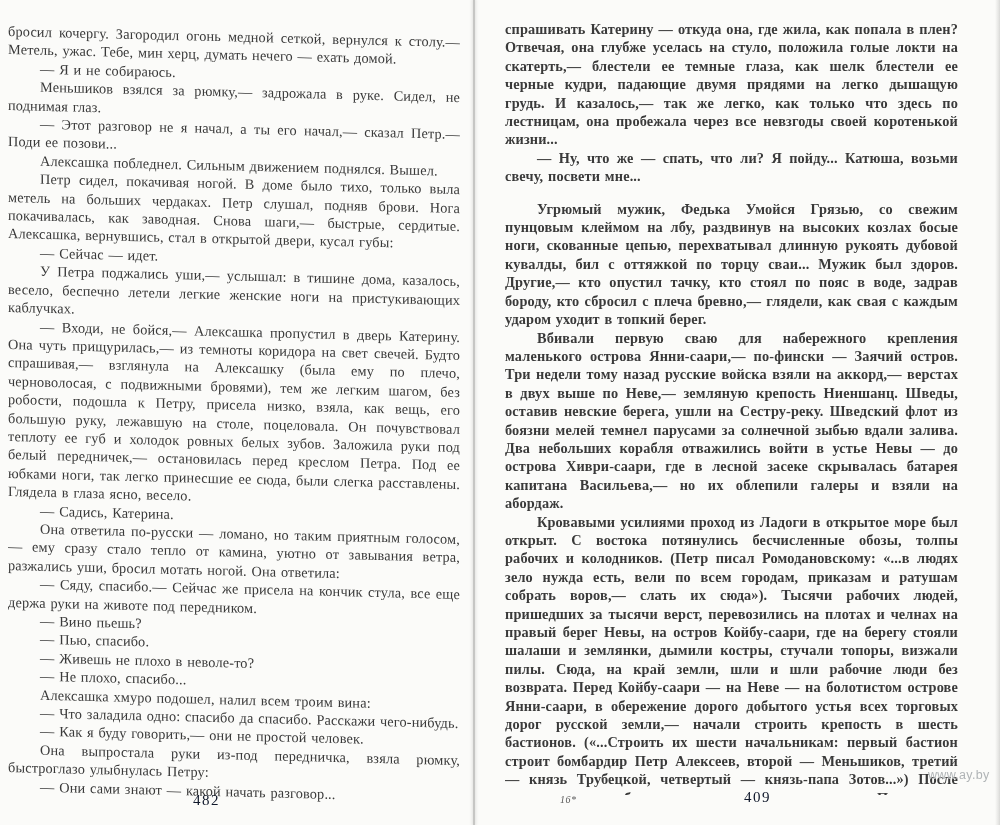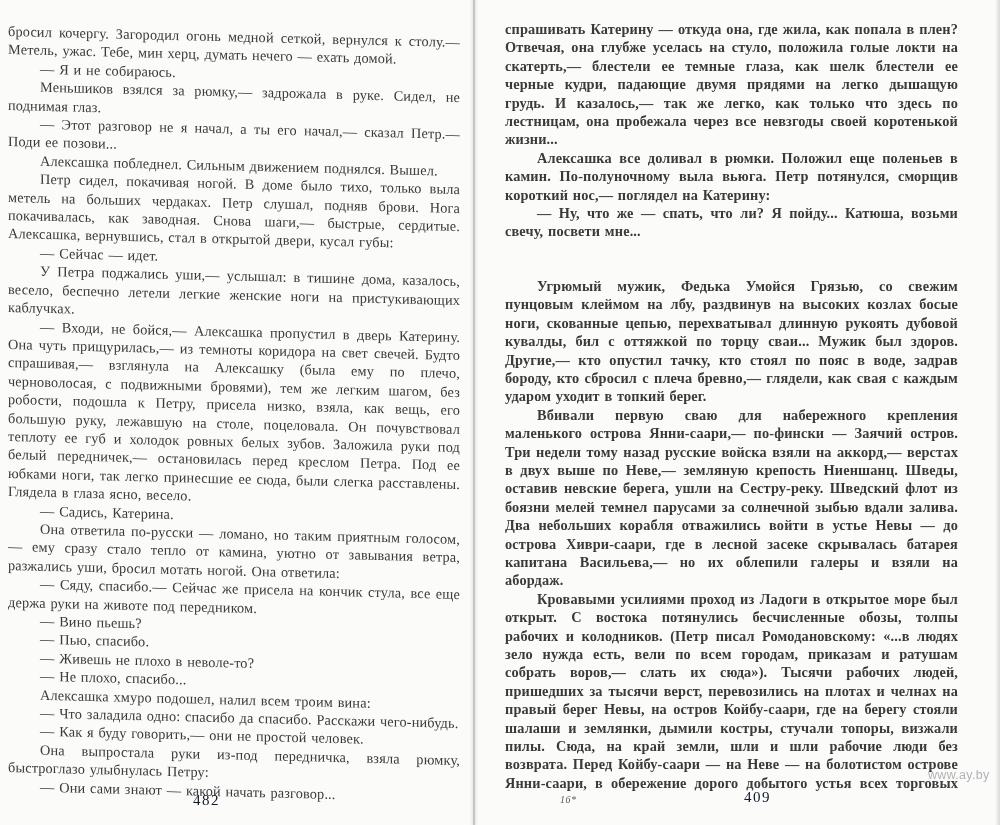--- a/index.html
+++ b/index.html
@@ -34,21 +34,21 @@
   .page-text{
     position:absolute;
     color:var(--ink);
     font-size:14.3px;line-height:18.4px;
     text-align:justify;
     letter-spacing:0.15px;
     word-spacing:1px;
   }
   .page-text p{margin:0;}
   .page-text p.indent{text-indent:32px;}
-  .page-text p.gap{margin-top:36px;}
+  .page-text p.gap{margin-top:14px;}
   .left-text{
     left:8px;top:22px;width:452px;height:775px;
     transform:skewY(1.4deg);
     transform-origin:0 0;
     overflow:hidden;
   }
   .right-text{
     left:505px;top:20px;width:453px;height:775px;
     overflow:hidden;
     font-weight:bold;
@@ -97,21 +97,20 @@
       <p class="indent">Алексашка хмуро подошел, налил всем троим вина:</p>
       <p class="indent">— Что заладила одно: спасибо да спасибо. Расскажи чего-нибудь.</p>
       <p class="indent">— Как я буду говорить,— они не простой человек.</p>
       <p class="indent">Она выпростала руки из-под передничка, взяла рюмку, быстроглазо улыбнулась Петру:</p>
       <p class="indent">— Они сами знают — какой начать разговор...</p>
       <p class="indent">Петр засмеялся. Давно так по-доброму не смеялся. Начал</p>
     </div>
 
   <div class="page-text right-text">
       <p class="">спрашивать Катерину — откуда она, где жила, как попала в плен? Отвечая, она глубже уселась на стуло, положила голые локти на скатерть,— блестели ее темные глаза, как шелк блестели ее черные кудри, падающие двумя прядями на легко дышащую грудь. И казалось,— так же легко, как только что здесь по лестницам, она пробежала через все невзгоды своей коротенькой жизни...</p>
-      <p class="indent">Алексашка все доливал в рюмки. Положил еще поленьев в камин. По-полуночному выла вьюга. Петр потянулся, сморщив короткий нос,— поглядел на Катерину:</p>
       <p class="indent">— Ну, что же — спать, что ли? Я пойду... Катюша, возьми свечу, посвети мне...</p>
       <p class="indent gap">Угрюмый мужик, Федька Умойся Грязью, со свежим пунцовым клеймом на лбу, раздвинув на высоких козлах босые ноги, скованные цепью, перехватывал длинную рукоять дубовой кувалды, бил с оттяжкой по торцу сваи... Мужик был здоров. Другие,— кто опустил тачку, кто стоял по пояс в воде, задрав бороду, кто сбросил с плеча бревно,— глядели, как свая с каждым ударом уходит в топкий берег.</p>
       <p class="indent">Вбивали первую сваю для набережного крепления маленького острова Янни-саари,— по-фински — Заячий остров. Три недели тому назад русские войска взяли на аккорд,— верстах в двух выше по Неве,— земляную крепость Ниеншанц. Шведы, оставив невские берега, ушли на Сестру-реку. Шведский флот из боязни мелей темнел парусами за солнечной зыбью вдали залива. Два небольших корабля отважились войти в устье Невы — до острова Хиври-саари, где в лесной засеке скрывалась батарея капитана Васильева,— но их облепили галеры и взяли на абордаж.</p>
       <p class="indent">Кровавыми усилиями проход из Ладоги в открытое море был открыт. С востока потянулись бесчисленные обозы, толпы рабочих и колодников. (Петр писал Ромодановскому: «...в людях зело нужда есть, вели по всем городам, приказам и ратушам собрать воров,— слать их сюда»). Тысячи рабочих людей, пришедших за тысячи верст, перевозились на плотах и челнах на правый берег Невы, на остров Койбу-саари, где на берегу стояли шалаши и землянки, дымили костры, стучали топоры, визжали пилы. Сюда, на край земли, шли и шли рабочие люди без возврата. Перед Койбу-саари — на Неве — на болотистом острове Янни-саари, в обережение дорого добытого устья всех торговых дорог русской земли,— начали строить крепость в шесть бастионов. («...Строить их шести начальникам: первый бастион строит бомбардир Петр Алексеев, второй — Меньшиков, третий — князь Трубецкой, четвертый — князь-папа Зотов...») После закладки,— на большом шумстве в землянке у Петра, при заздрав-</p>
     </div>
 
   <div class="footer-num left-num">482</div>
 
   <div class="sig">16*</div>
 

